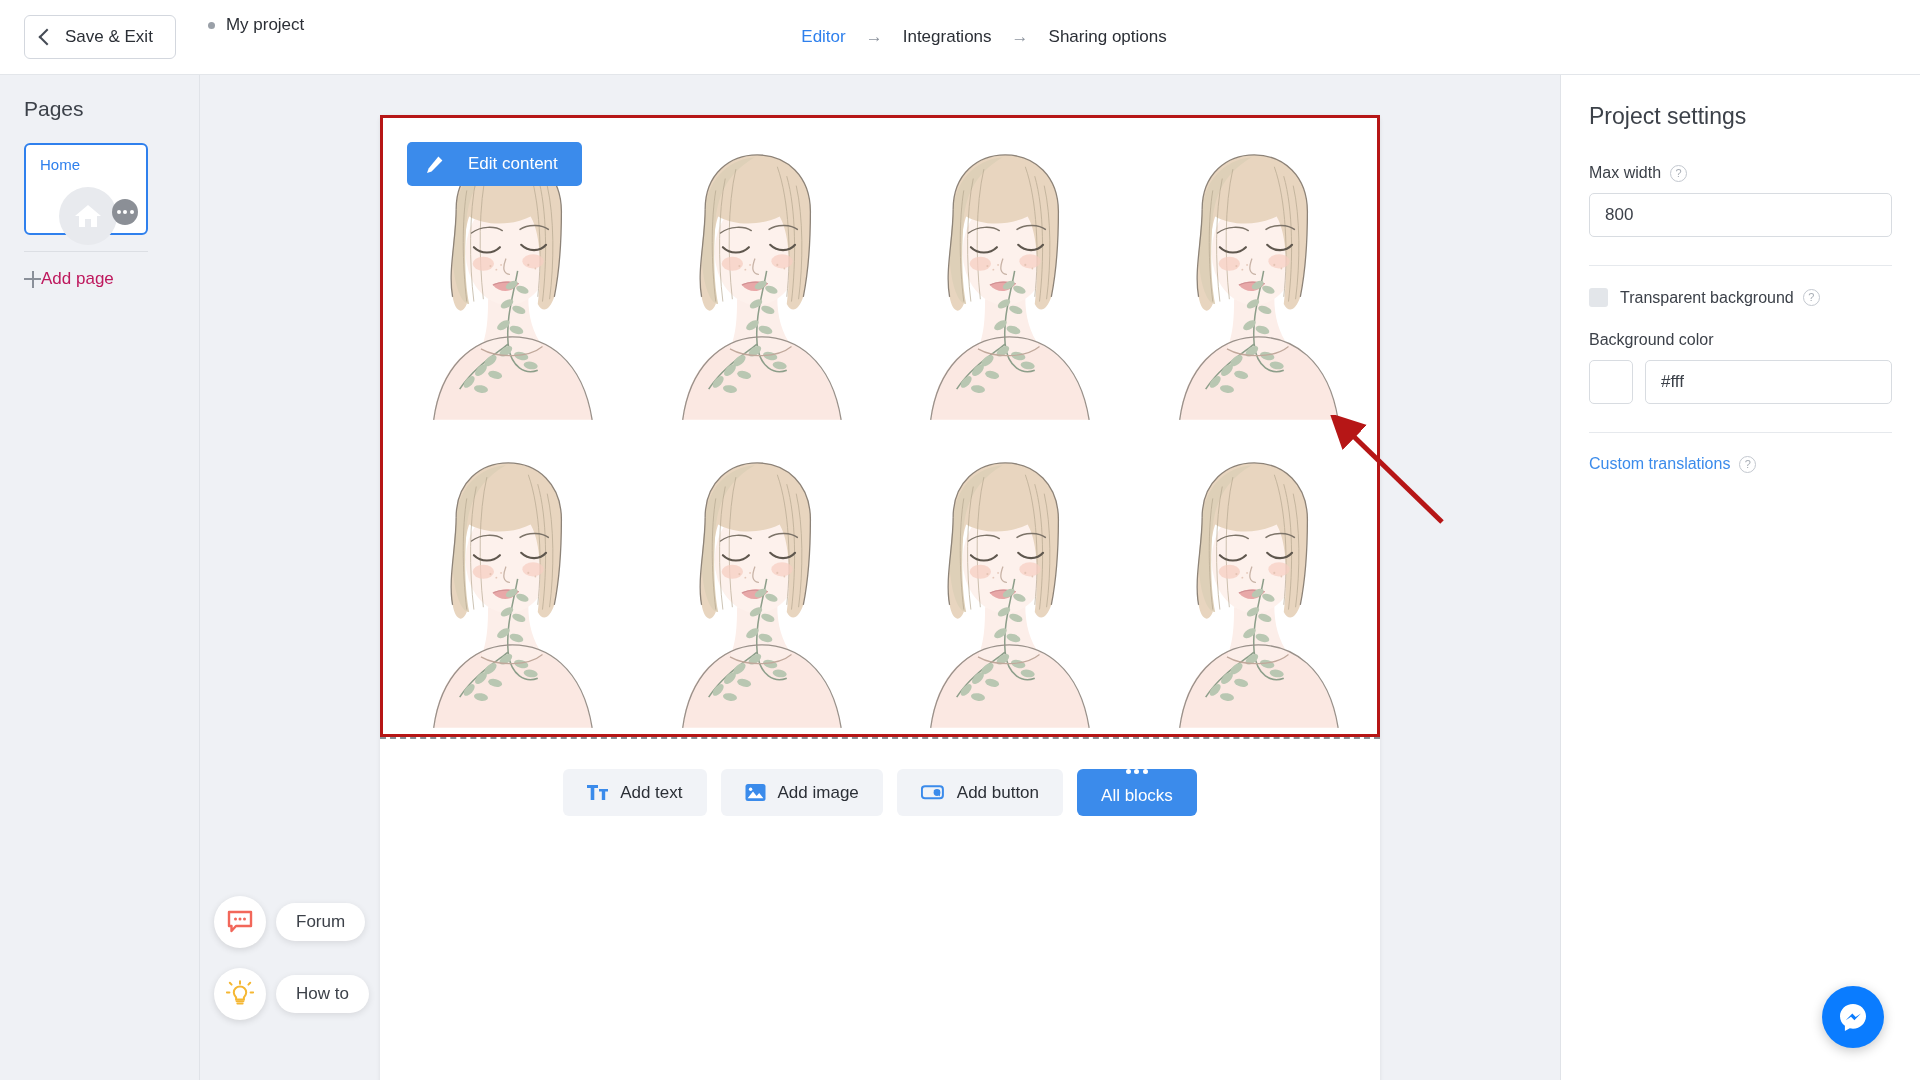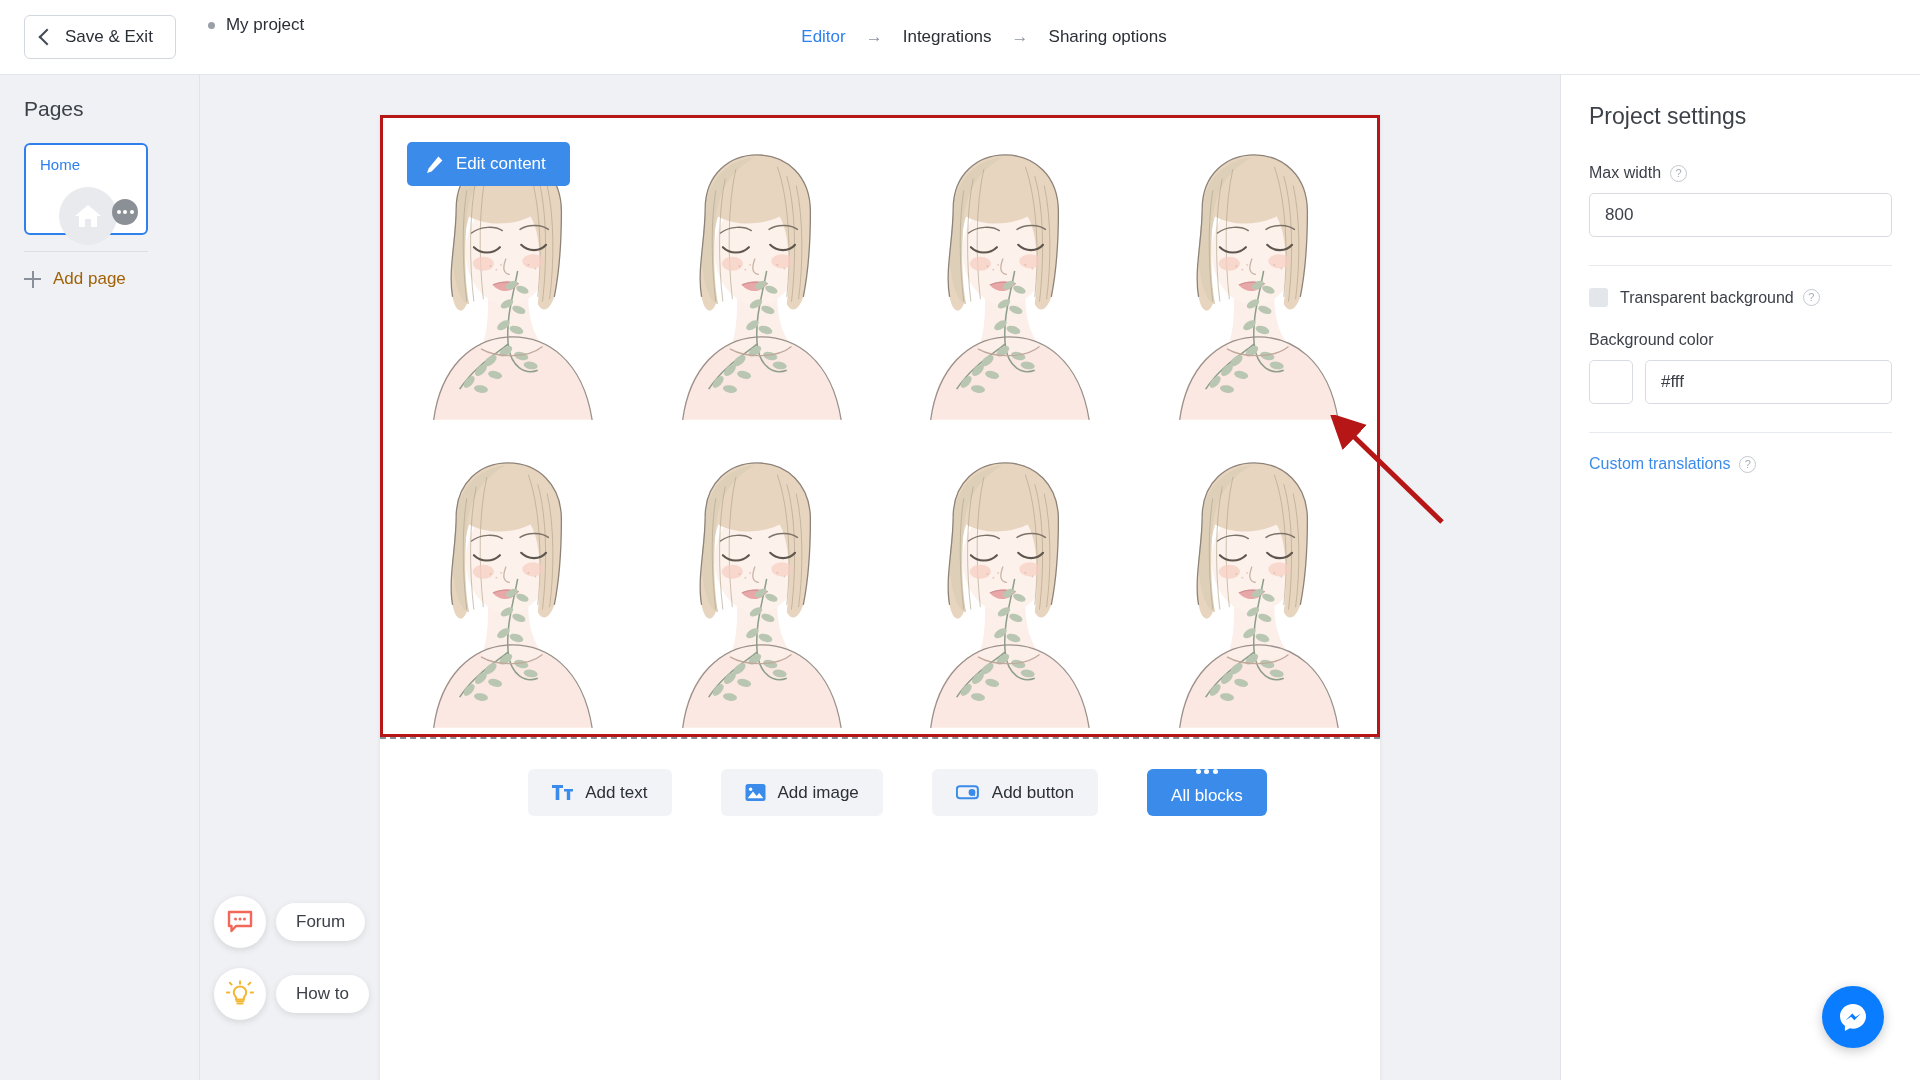--- a/index.html
+++ b/index.html
@@ -81,22 +81,22 @@
   }
   .page-dots {
     position: absolute; right: 8px; bottom: 8px;
     width: 26px; height: 26px; border-radius: 50%;
     background: #8b8f96; display: flex; align-items: center; justify-content: center;
     gap: 2.5px; cursor: pointer;
   }
   .page-dots i { width: 4px; height: 4px; border-radius: 50%; background: #fff; display:block; }
   .side-divider { width: 124px; height: 1px; background: #dcdfe4; margin: 16px 0 0 0; }
   .add-page {
-    display: flex; align-items: center; gap: 12px;
-    margin-top: 17px; font-size: 17px; color: #a16207; cursor: pointer;
+    display: flex; align-items: center; 
+    margin-top: 17px; font-size: 17px; color: #be185d; cursor: pointer;
   }
   .plus-ic { position: relative; width: 17px; height: 17px; display:inline-block; }
   .plus-ic::before, .plus-ic::after { content:""; position:absolute; background:#8a9099; }
   .plus-ic::before { left: 0; top: 7.5px; width: 17px; height: 2px; }
   .plus-ic::after  { top: 0; left: 7.5px; height: 17px; width: 2px; }
 
   
   .canvas-area { flex: 1; position: relative; overflow: hidden; display: flex; justify-content: center; }
   .page-sheet {
     width: 1000px; margin-top: 40px;
@@ -107,42 +107,42 @@
   .block-selected {
     position: relative;
     border: 3px solid #b61616;
     background: #fff;
     height: 622px;
     overflow: hidden;
   }
   .block-dashed { border-bottom: 2px dashed #8a8f96; height: 0; }
   .edit-content-btn {
     position: absolute; left: 24px; top: 24px; z-index: 6;
-    display: flex; align-items: center; gap: 12px;
+    display: flex; align-items: center; gap: 24px;
     height: 44px; padding: 0 24px 0 18px;
     background: #3b8beb; color: #fff; border: none; border-radius: 5px;
     font-size: 17px; cursor: pointer;
   }
   .illo-grid {
     display: grid; grid-template-columns: repeat(4, 1fr); grid-template-rows: repeat(2, 1fr);
     width: 100%; height: 100%;
   }
   .illo { position: relative; overflow: hidden; }
   .illo svg { position: absolute; left: 50%; top: 50%; transform: translate(-50%,-50%); width: 96%; height: 96%; }
 
   
   .add-toolbar {
     display: flex; justify-content: center; gap: 14px;
     padding: 30px 0 0 0;
   }
   .add-btn {
     display: flex; align-items: center; gap: 12px;
     height: 47px; padding: 0 24px;
     background: #f1f3f7; border: none; border-radius: 6px;
-    font-size: 17px; color: #2b2f36; cursor: pointer; margin-left: 35px;
+    font-size: 17px; color: #2b2f36; cursor: pointer;
   }
   .add-btn.primary { background: #3b8beb; color: #fff; flex-direction: column; }
   .dots3 { display: flex; gap: 3.5px; }
   .dots3 i { width: 5px; height: 5px; border-radius: 50%; background: #fff; display: block; }
 
   
   .rightpanel {
     width: 360px; flex: 0 0 360px;
     background: #fff; border-left: 1px solid #e0e3e8;
     padding: 28px 28px 0 28px;

